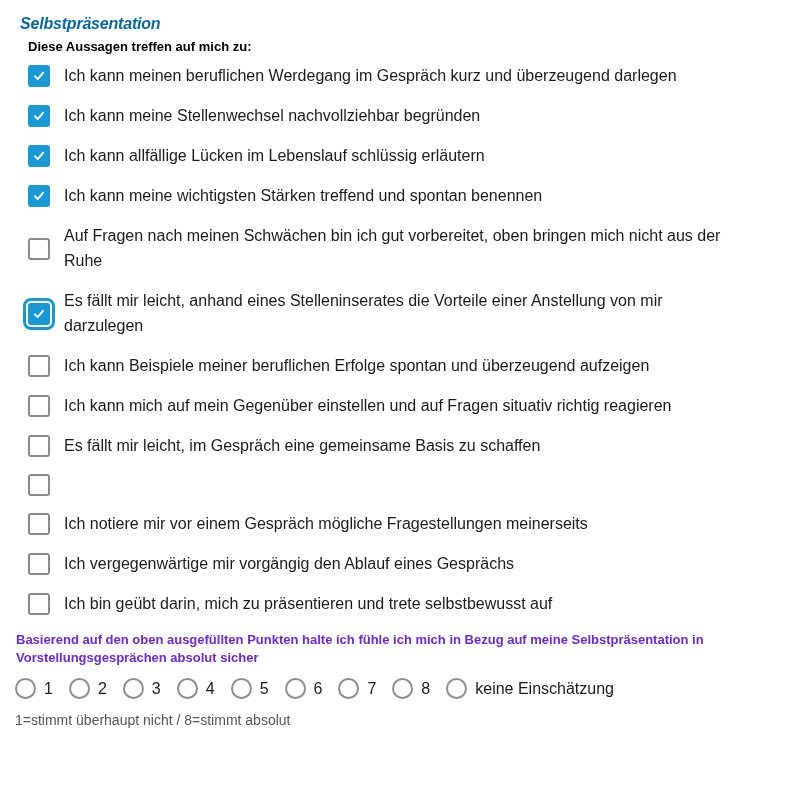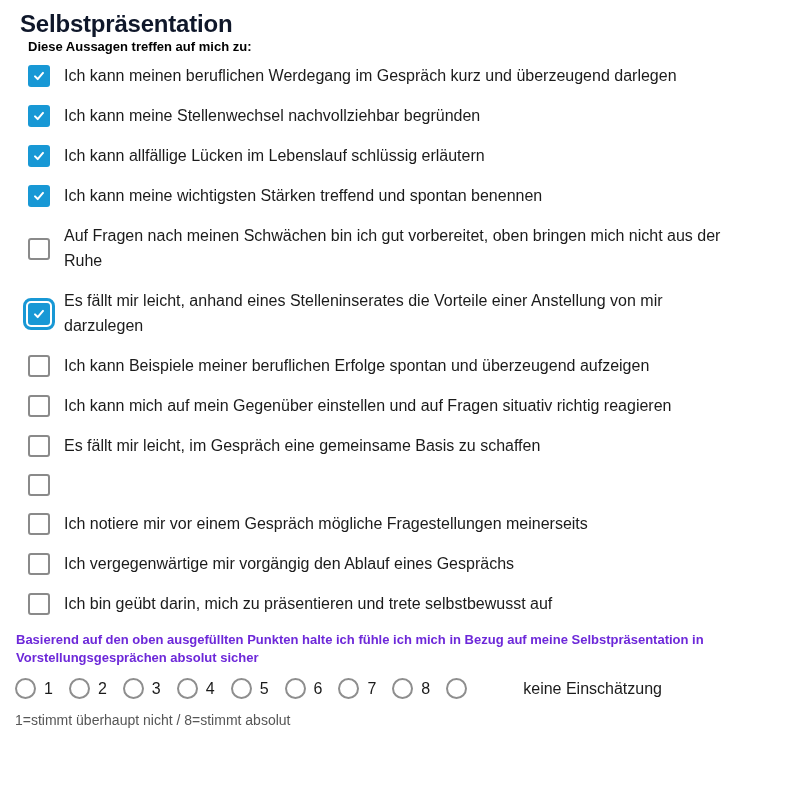--- a/index.html
+++ b/index.html
@@ -15,25 +15,26 @@
     padding: 0;
     background: #ffffff;
     width: 789px;
     height: 799px;
     overflow: hidden;
     font-family: "Liberation Sans", sans-serif;
     color: var(--text);
   }
   .page-title {
     margin: 12px 0 0 20px;
-    font-size: 24px;
+    font-size: 16px;
     line-height: 23px;
     font-weight: 700;
-    color: #0f172a;
+    color: #0369a1;
     letter-spacing: -0.2px;
+    font-style: italic;
   }
   .subtitle {
     margin: 4px 0 0 28px;
     font-size: 13px;
     line-height: 15px;
     font-weight: 700;
     color: #000;
   }
   .checklist {
     margin: 9px 0 0 28px;
@@ -81,21 +82,21 @@
     display: flex;
     align-items: center;
     margin: 11px 0 0 15px;
     height: 21px;
   }
   .radio-option {
     display: flex;
     align-items: center;
     margin-right: 16px;
   }
-  .radio-option:last-child { margin-right: 0; gap: 48px; }
+  .radio-option:last-child { margin-right: 0; }
   .radio-circle {
     flex: 0 0 auto;
     width: 21px;
     height: 21px;
     border: 2px solid var(--radio-border);
     border-radius: 50%;
     background: #fff;
     margin-right: 8px;
   }
   .radio-label {

